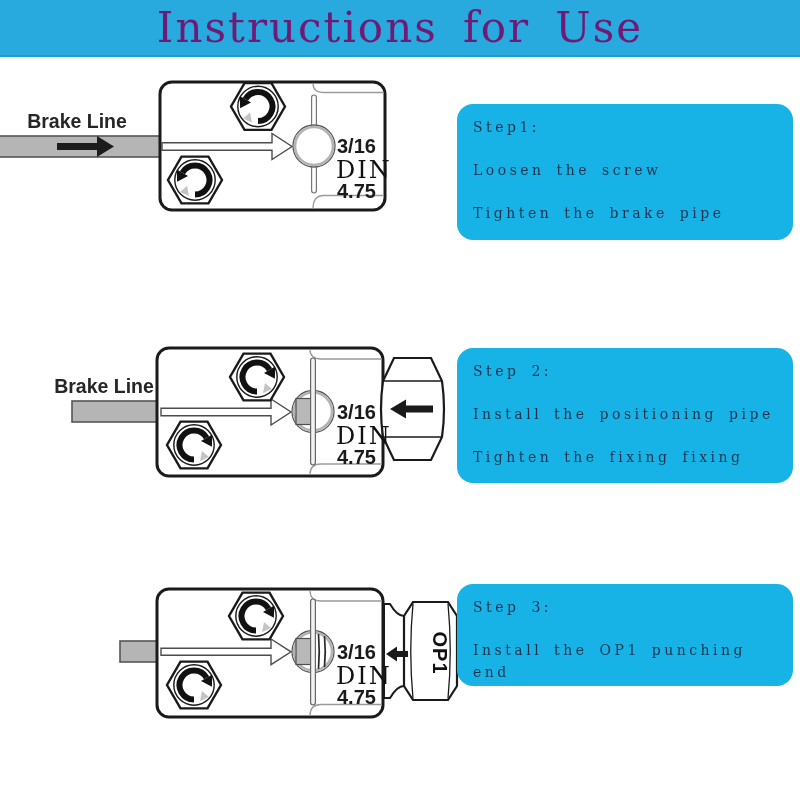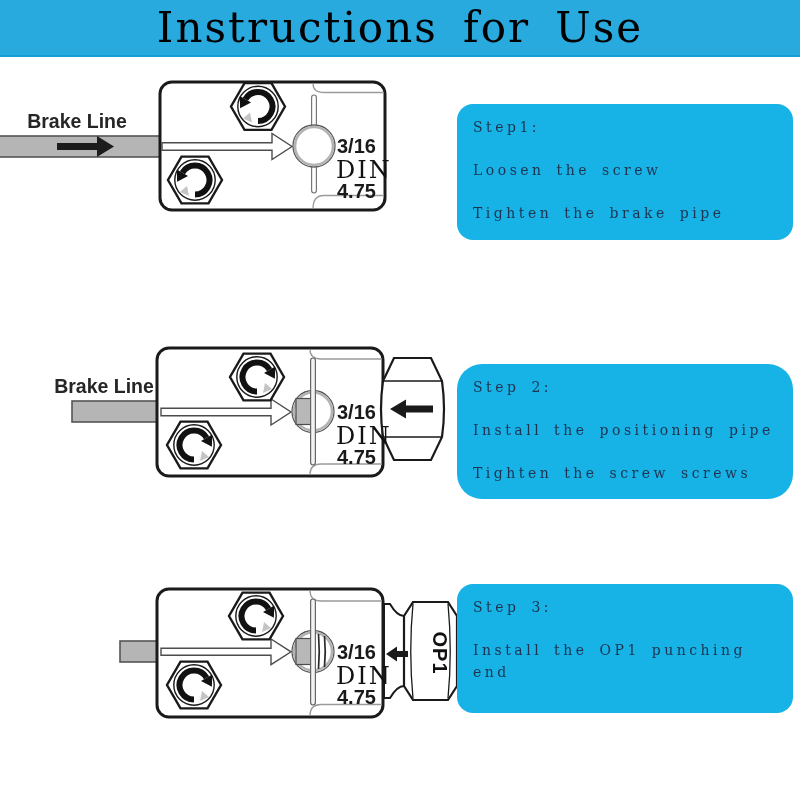--- a/index.html
+++ b/index.html
@@ -1,31 +1,31 @@
 <!DOCTYPE html>
 <html><head>
 <meta charset="utf-8">
 <style>
   html,body{margin:0;padding:0;background:#fff;}
   .page{position:relative;width:800px;height:800px;background:#ffffff;overflow:hidden;
         font-family:"Liberation Sans",sans-serif;}
   .banner{position:absolute;left:0;top:0;width:800px;height:55px;background:#29aadf;
           border-bottom:2px solid #179ed6;display:flex;align-items:center;justify-content:center;}
-  .banner h1{margin:0;font-family:"DejaVu Serif",serif;font-weight:normal;color:#000000;
+  .banner h1{margin:0;font-family:"DejaVu Serif",serif;font-weight:normal;color:#701a75;
              font-size:42px;letter-spacing:2px;word-spacing:10px;line-height:53px;}
   .diagram{position:absolute;left:0;}
   .d1{top:70px;}
   .d2{top:335px;}
   .d3{top:575px;}
   .step-box{position:absolute;left:457px;width:336px;background:#17b2e6;border-radius:16px;
             padding:12px 16px;box-sizing:border-box;color:#1e3450;
             font-family:"DejaVu Serif",serif;font-size:14px;letter-spacing:3.5px;word-spacing:4px;}
   .box1{top:104px;height:136px;}
-  .box2{top:364px;height:135px;border-radius:25px;}
-  .box3{top:584px;height:129px;}
+  .box2{top:348px;height:135px;}
+  .box3{top:584px;height:102px;}
   .step-box p{margin:0;line-height:22px;}
   .step-box p + p{margin-top:21px;}
   svg text{font-family:"Liberation Sans",sans-serif;}
   svg .spec-num{font-weight:bold;font-size:20px;fill:#1a1a1a;}
   svg .spec-din{font-family:"DejaVu Serif",serif;font-size:24px;fill:#111;letter-spacing:2px;}
   svg .label{font-weight:bold;font-size:19.5px;fill:#262626;}
 </style>
 </head>
 <body>
 
@@ -131,21 +131,21 @@
 
   <div class="step-box box1">
     <p>Step1:</p>
     <p>Loosen the screw</p>
     <p>Tighten the brake pipe</p>
   </div>
 
   <div class="step-box box2">
     <p>Step 2:</p>
     <p>Install the positioning pipe</p>
-    <p>Tighten the screw screws</p>
+    <p>Tighten the fixing fixing</p>
   </div>
 
   <div class="step-box box3">
     <p>Step 3:</p>
     <p>Install the OP1 punching end</p>
   </div>
 
 </div>
 
 </body></html>

